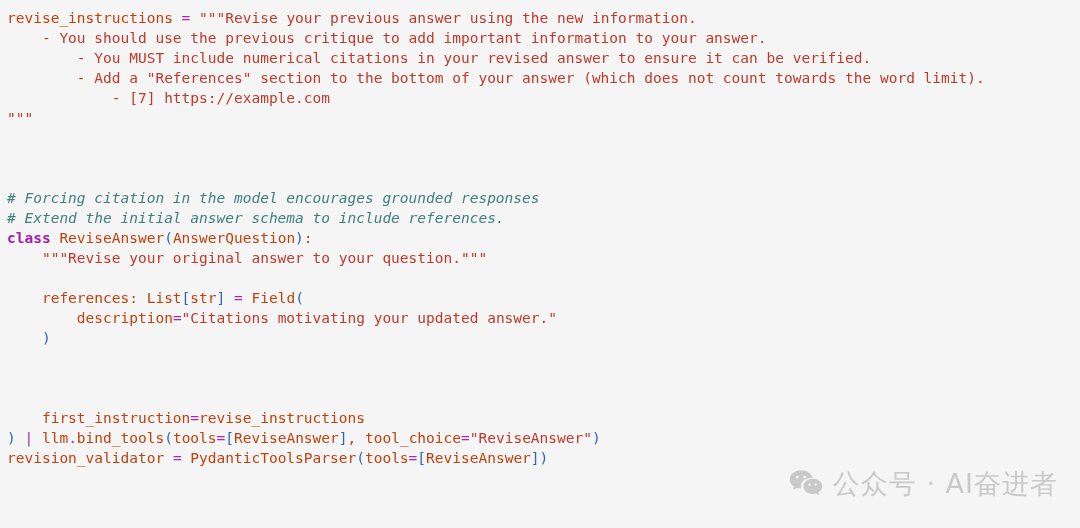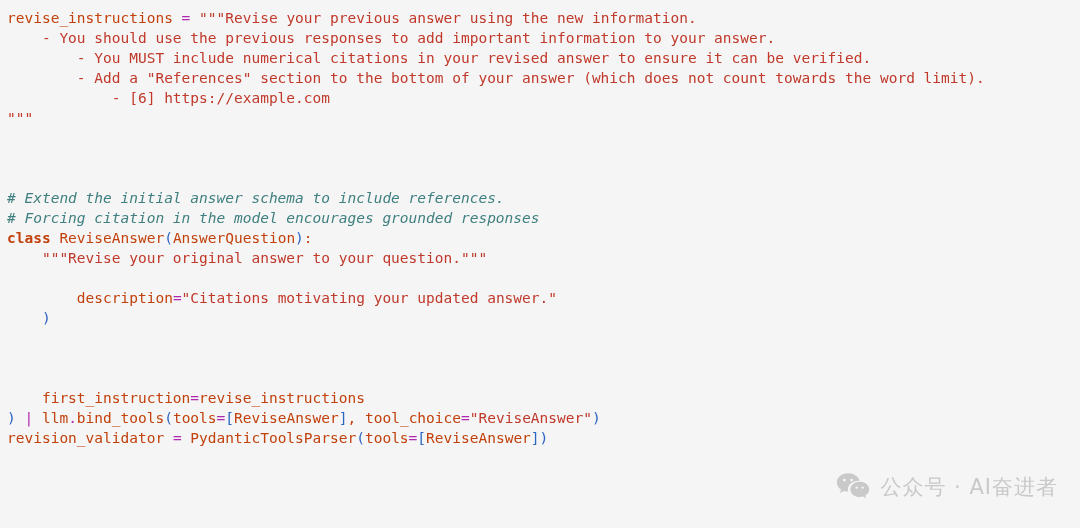--- a/index.html
+++ b/index.html
@@ -35,72 +35,73 @@
     height: 20px;
     white-space: pre;
     color: #2b2b2b;
     letter-spacing: 0px;
   }
   .code-line.blank { color: transparent; }
 
   
   .t-str    { color: #c0392b; }
   .t-op     { color: #b028b0; }
-  .t-kw     { color: #c2410c; font-weight: bold; }
+  .t-kw     { color: #a21caf; font-weight: bold; }
   .t-cmt    { color: #3f7f7f; font-style: italic; }
   .t-pun    { color: #2b65c4; }
   .t-plain  { color: #c2410c; }
 
   
   #watermark {
     position: absolute;
     right: 22px;
     bottom: 26px;
     display: flex;
     align-items: center;
     gap: 10px;
     opacity: 1;
     pointer-events: none;
     user-select: none;
   }
   #watermark .wm-text {
     font-family: "DejaVu Sans", sans-serif;
-    font-size: 21px;
+    font-size: 27px;
     color: #c9c9c9;
     letter-spacing: 1px;
     white-space: nowrap;
   }
   #watermark .wm-icon {
     width: 34px;
     height: 30px;
     position: relative;
     flex: 0 0 auto;
   }
   #watermark .wm-icon svg { display: block; }
 </style>
 </head>
 <body>
 
 <div id="code-surface">
 
   <div class="code-area" id="code-area">
       <div class="code-line"><span class="t-plain">revise_instructions </span><span class="t-op">=</span><span class="t-plain"> </span><span class="t-str">"""Revise your previous answer using the new information.</span></div>
-      <div class="code-line"><span class="t-str">    - You should use the previous responses to add important information to your answer.</span></div>
+      <div class="code-line"><span class="t-str">    - You should use the previous critique to add important information to your answer.</span></div>
       <div class="code-line"><span class="t-str">        - You MUST include numerical citations in your revised answer to ensure it can be verified.</span></div>
       <div class="code-line"><span class="t-str">        - Add a "References" section to the bottom of your answer (which does not count towards the word limit).</span></div>
-      <div class="code-line"><span class="t-str">            - [6] https://example.com</span></div>
+      <div class="code-line"><span class="t-str">            - [7] https://example.com</span></div>
       <div class="code-line"><span class="t-str">"""</span></div>
       <div class="code-line blank">&nbsp;</div>
       <div class="code-line blank">&nbsp;</div>
       <div class="code-line blank">&nbsp;</div>
+      <div class="code-line"><span class="t-cmt"># Forcing citation in the model encourages grounded responses</span></div>
       <div class="code-line"><span class="t-cmt"># Extend the initial answer schema to include references.</span></div>
-      <div class="code-line"><span class="t-cmt"># Forcing citation in the model encourages grounded responses</span></div>
       <div class="code-line"><span class="t-kw">class</span><span class="t-plain"> ReviseAnswer</span><span class="t-pun">(</span><span class="t-plain">AnswerQuestion</span><span class="t-pun">)</span><span class="t-plain">:</span></div>
       <div class="code-line"><span class="t-plain">    </span><span class="t-str">"""Revise your original answer to your question."""</span></div>
       <div class="code-line blank">&nbsp;</div>
+      <div class="code-line"><span class="t-plain">    references: List</span><span class="t-pun">[</span><span class="t-plain">str</span><span class="t-pun">]</span><span class="t-plain"> </span><span class="t-op">=</span><span class="t-plain"> Field</span><span class="t-pun">(</span></div>
       <div class="code-line"><span class="t-plain">        description</span><span class="t-op">=</span><span class="t-str">"Citations motivating your updated answer."</span></div>
       <div class="code-line"><span class="t-plain">    </span><span class="t-pun">)</span></div>
       <div class="code-line blank">&nbsp;</div>
       <div class="code-line blank">&nbsp;</div>
       <div class="code-line blank">&nbsp;</div>
       <div class="code-line"><span class="t-plain">    first_instruction</span><span class="t-op">=</span><span class="t-plain">revise_instructions</span></div>
       <div class="code-line"><span class="t-pun">)</span><span class="t-plain"> </span><span class="t-op">|</span><span class="t-plain"> llm</span><span class="t-op">.</span><span class="t-plain">bind_tools</span><span class="t-pun">(</span><span class="t-plain">tools</span><span class="t-op">=</span><span class="t-pun">[</span><span class="t-plain">ReviseAnswer</span><span class="t-pun">]</span><span class="t-plain">, tool_choice</span><span class="t-op">=</span><span class="t-str">"ReviseAnswer"</span><span class="t-pun">)</span></div>
       <div class="code-line"><span class="t-plain">revision_validator </span><span class="t-op">=</span><span class="t-plain"> PydanticToolsParser</span><span class="t-pun">(</span><span class="t-plain">tools</span><span class="t-op">=</span><span class="t-pun">[</span><span class="t-plain">ReviseAnswer</span><span class="t-pun">]</span><span class="t-pun">)</span></div>
     </div>
 

